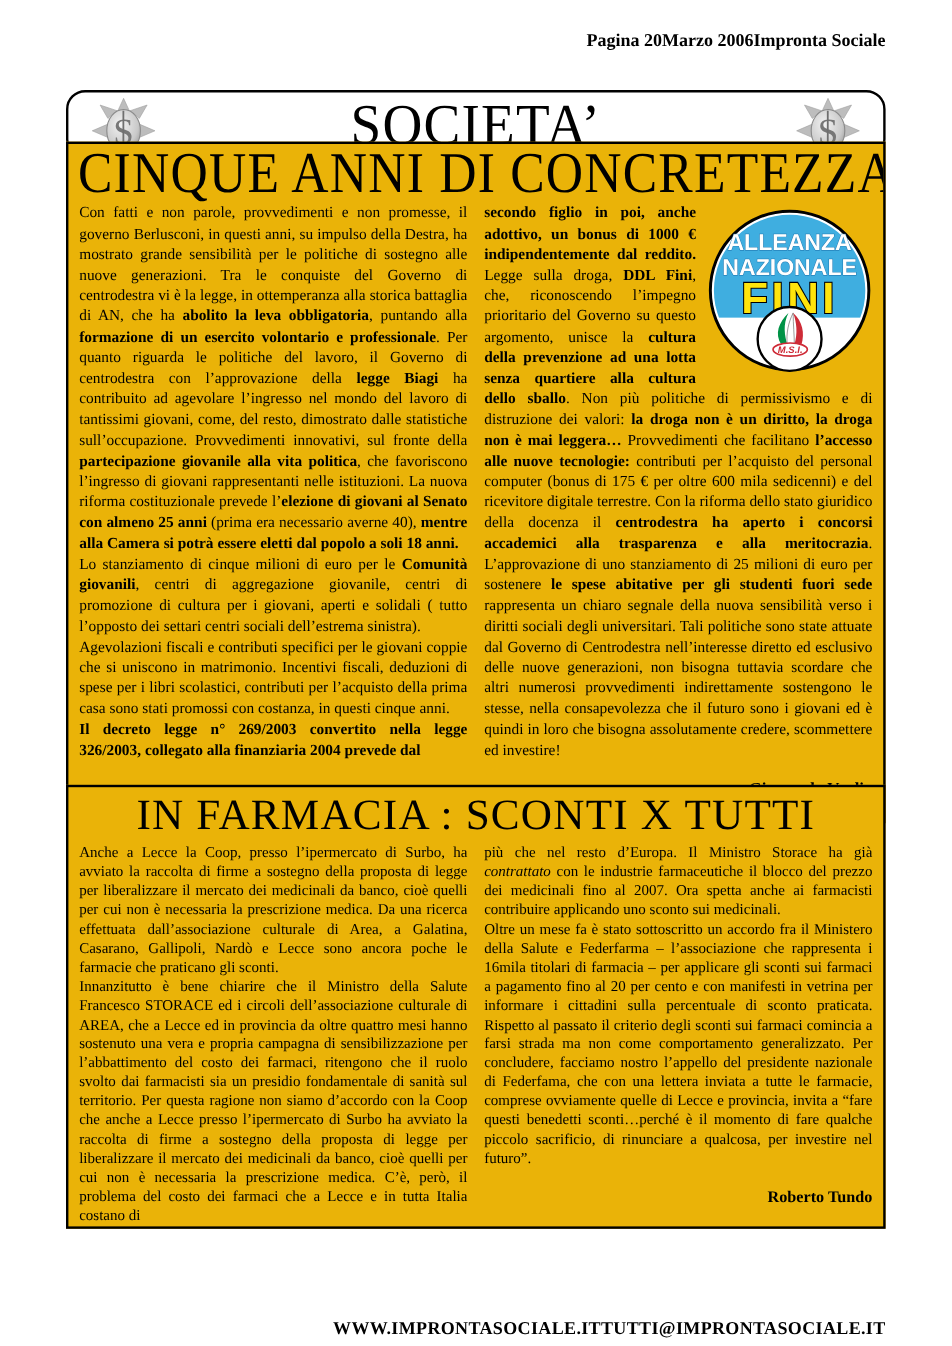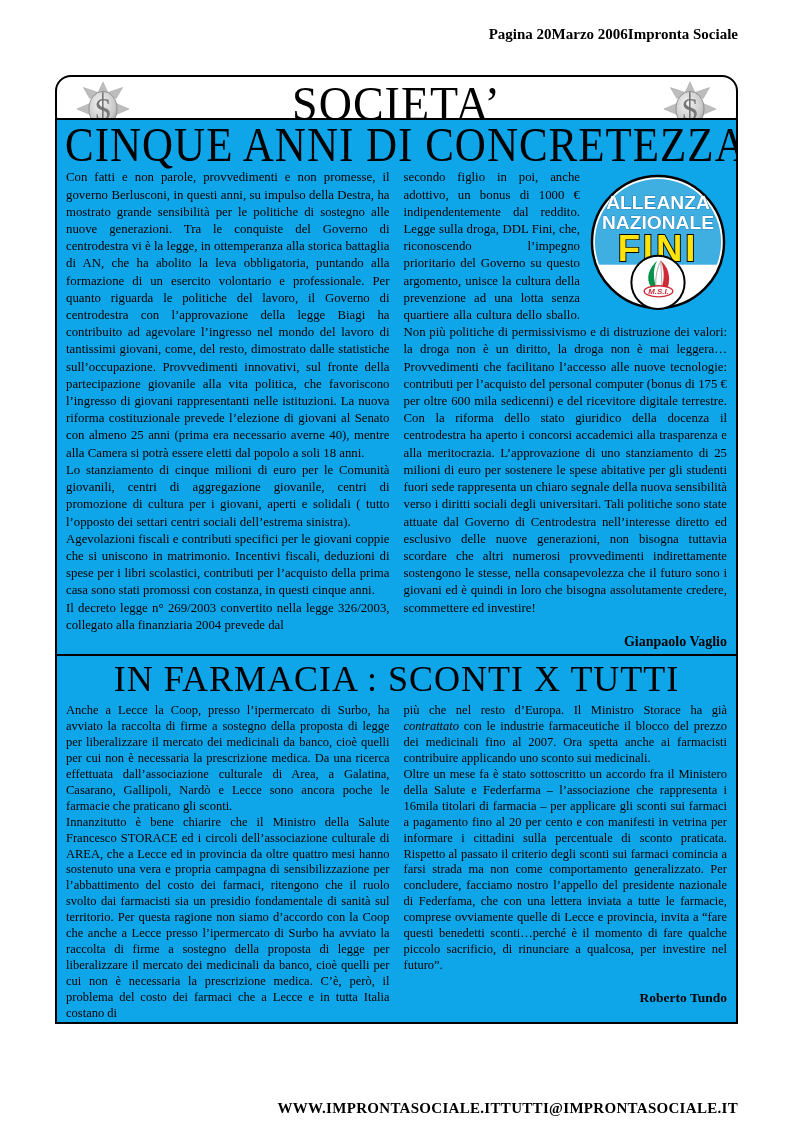--- a/index.html
+++ b/index.html
@@ -20,40 +20,40 @@
     display:flex;align-items:flex-start;justify-content:space-between;padding:4px 14px;margin-top:20px;
   }
   .masthead-title{
     font-size:46px;letter-spacing:1px;line-height:1;
     transform:scaleY(1.05);transform-origin:50% 55%;
   }
   .sun-emblem{width:64px;height:56px;flex:0 0 auto;}
   
   .article-box{
     position:absolute;left:55px;width:683px;border:2px solid #000;
-    box-sizing:border-box;padding:3px 8px 4px;overflow:hidden;background:#0ea5e9;
+    box-sizing:border-box;padding:3px 8px 4px;overflow:hidden;background:#eab308;
   }
   #article1{top:118px;height:568px;}
   #article2{top:654px;height:370px;}
   .art1-title{
     text-align:center;font-size:43px;line-height:1.08;letter-spacing:1px;white-space:nowrap;
     transform:scaleY(1.12);transform-origin:50% 60%;
   }
   .art1-subtitle{
     text-align:center;font-weight:bold;font-size:17px;letter-spacing:3px;margin:3px 0 6px;
   }
   .art2-title{
     text-align:center;font-size:36px;line-height:1.15;letter-spacing:1px;white-space:nowrap;margin-bottom:3px;
   }
   .columns{display:flex;gap:14px;padding:0 1px;}
   .col{flex:1 1 0;min-width:0;}
   .col .par{margin:0;text-align:justify;}
   #article1 .col{font-size:12.8px;line-height:17.2px;}
   #article2 .col{font-size:12.5px;line-height:15.9px;}
-  .b{font-weight:normal;}
+  .b{font-weight:bold;}
   .i{font-style:italic;}
   .signature{text-align:right;font-weight:bold;margin-top:16px;}
   #article1 .signature{font-size:14px;}
   #article2 .signature{font-size:13.5px;}
   .fini-logo{float:right;width:138px;height:146px;margin:2px 0 4px 9px;}
   
   .page-footer{
     position:absolute;top:1100px;left:55px;width:683px;
     display:flex;justify-content:flex-end;
     font-weight:bold;font-size:15px;letter-spacing:0.3px;

